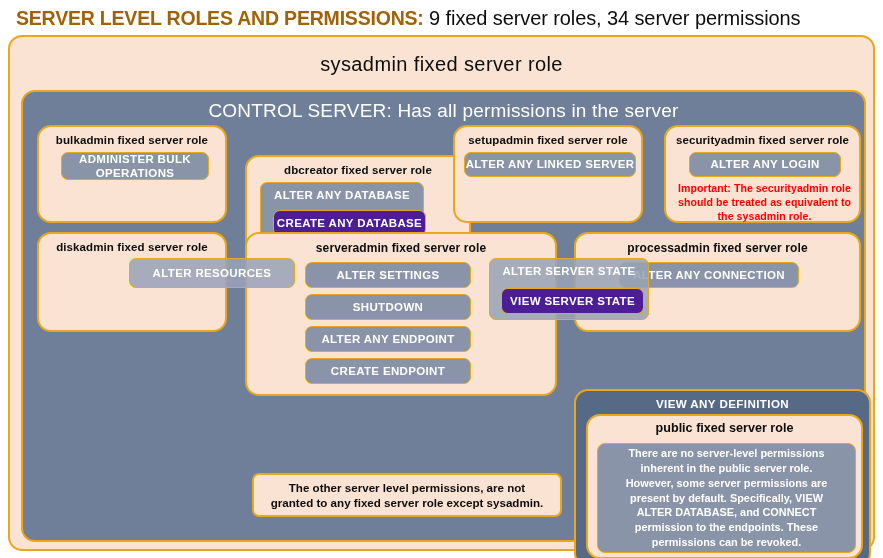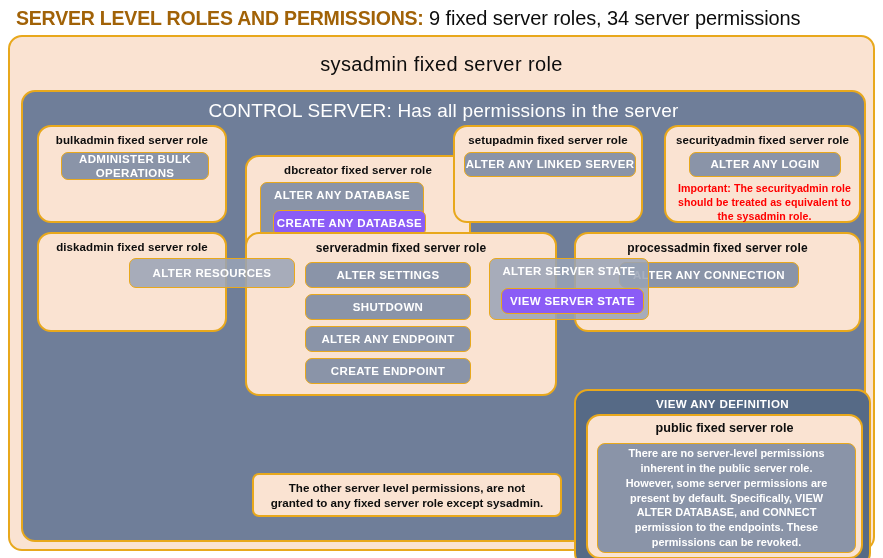--- a/index.html
+++ b/index.html
@@ -122,21 +122,21 @@
     display: flex;
     align-items: center;
     justify-content: center;
     text-align: center;
     line-height: 1.22;
   }
   .chip.translucent {
     background: rgba(152,163,182,0.86);
   }
   .chip.dark {
-    background: #8b5cf6;
+    background: #4c1d95;
   }
 
   
   .red-note {
     position: absolute;
     color: #ff0000;
     font-size: 10.6px;
     font-weight: 700;
     text-align: center;
     line-height: 1.32;

